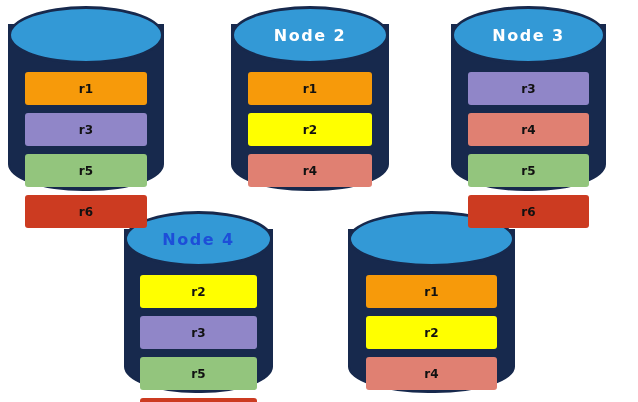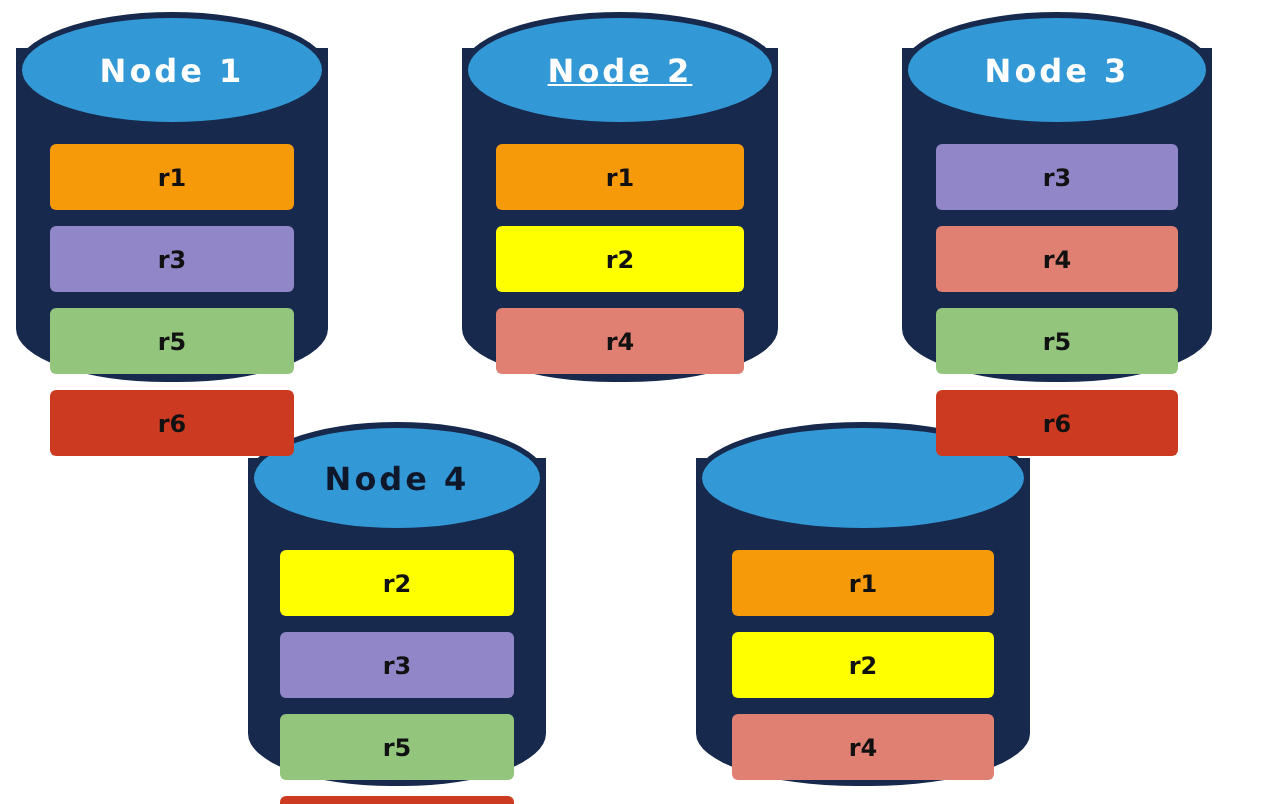--- a/index.html
+++ b/index.html
@@ -118,35 +118,34 @@
 </head>
 <body style="background: rgb(255, 255, 255);">
 
 <div id="diagram">
 
   <div class="node" id="node-1">
     <div class="cyl">
       <div class="cyl-body" style="background: rgb(23, 41, 77); border-color: rgb(23, 41, 77);"></div>
       <div class="cyl-top" style="background: rgb(51, 153, 214); border-color: rgb(23, 41, 77);"></div>
     </div>
-    <div class="node-label" style="color: rgb(255, 255, 255);">Node  1</div>
     <div class="bars">
         <div class="bar" style="background: rgb(247, 154, 10);">r1</div>
         <div class="bar" style="background: rgb(144, 134, 200);">r3</div>
         <div class="bar" style="background: rgb(147, 197, 125);">r5</div>
         <div class="bar" style="background: rgb(204, 59, 33);">r6</div>
       </div>
   </div>
 
   <div class="node" id="node-2">
     <div class="cyl">
       <div class="cyl-body" style="background: rgb(23, 41, 77); border-color: rgb(23, 41, 77);"></div>
       <div class="cyl-top" style="background: rgb(51, 153, 214); border-color: rgb(23, 41, 77);"></div>
     </div>
-    <div class="node-label" style="color: rgb(255, 255, 255); text-decoration: underline;">Node  2</div>
+    <div class="node-label" style="color: rgb(255, 255, 255);">Node  2</div>
     <div class="bars">
         <div class="bar" style="background: rgb(247, 154, 10);">r1</div>
         <div class="bar" style="background: rgb(255, 255, 0);">r2</div>
         <div class="bar" style="background: rgb(224, 128, 114);">r4</div>
       </div>
   </div>
 
   <div class="node" id="node-3">
     <div class="cyl">
       <div class="cyl-body" style="background: rgb(23, 41, 77); border-color: rgb(23, 41, 77);"></div>
@@ -159,21 +158,21 @@
         <div class="bar" style="background: rgb(147, 197, 125);">r5</div>
         <div class="bar" style="background: rgb(204, 59, 33);">r6</div>
       </div>
   </div>
 
   <div class="node" id="node-4">
     <div class="cyl">
       <div class="cyl-body" style="background: rgb(23, 41, 77); border-color: rgb(23, 41, 77);"></div>
       <div class="cyl-top" style="background: rgb(51, 153, 214); border-color: rgb(23, 41, 77);"></div>
     </div>
-    <div class="node-label" style="color: #0f172a;">Node  4</div>
+    <div class="node-label" style="color: #1d4ed8;">Node  4</div>
     <div class="bars">
         <div class="bar" style="background: rgb(255, 255, 0);">r2</div>
         <div class="bar" style="background: rgb(144, 134, 200);">r3</div>
         <div class="bar" style="background: rgb(147, 197, 125);">r5</div>
         <div class="bar" style="background: rgb(204, 59, 33);">r6</div>
       </div>
   </div>
 
   <div class="node" id="node-5">
     <div class="cyl">

